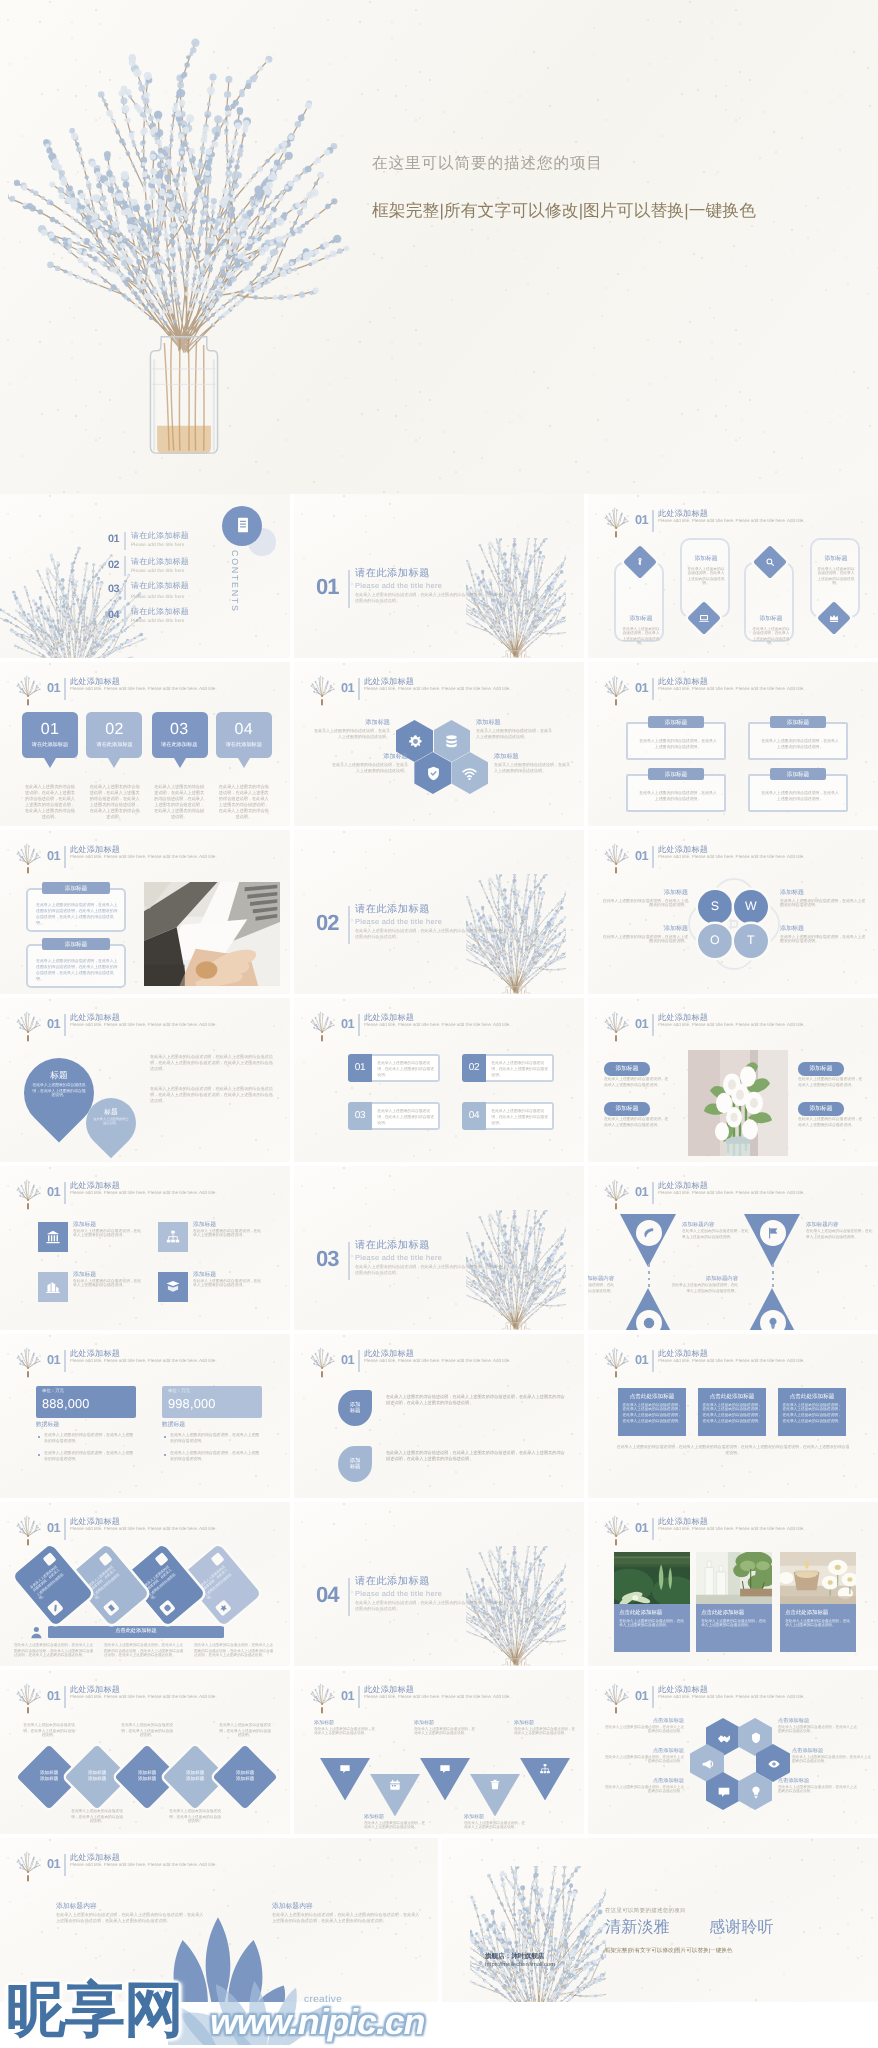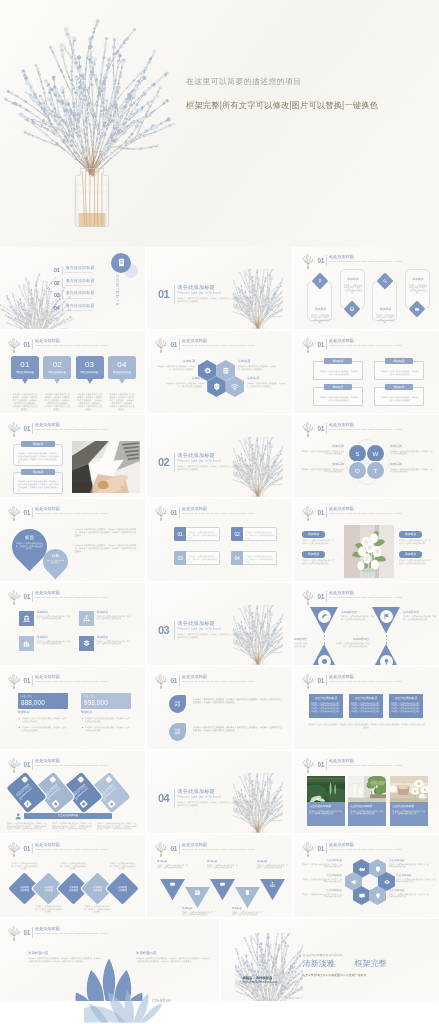--- a/index.html
+++ b/index.html
@@ -3478,21 +3478,21 @@
           <svg class="sp">
             <rect width="100%" height="100%" fill="url(#spk)"></rect>
           </svg>
           <svg class="abs" style="left:14px;top:14px;width:68px;height:87px" viewBox="30 24 110 142">
             <use href="#plg"></use>
           </svg>
           <div class="thx">
             <div class="thsub">在这里可以简要的描述您的项目</div>
             <div class="throw">
               <div class="thcn1">清新淡雅</div>
-              <div class="thcn">框架完整</div>
+              <div class="thcn">感谢聆听</div>
             </div>
             <div class="thtag">框架完整|所有文字可以修改|图片可以替换|一键换色</div>
           </div>
           <div class="thstore">
             <div class="thst">旗舰店：沐叶旗舰店</div>
             <div class="thurl">https://mellechen.tmall.com</div>
           </div>
         </div>
 </div>
     </div>
@@ -3502,15 +3502,17 @@
           <path d="M44 40C36 26 30 12 30 2c10 4 22 18 28 38z"></path>
           <path d="M52 40C50 24 50 10 54 0c6 8 10 24 8 40z"></path>
           <path d="M62 40c4-16 10-30 18-36 2 10-2 26-10 36z"></path>
           <path d="M70 40c8-12 18-22 28-24-2 8-12 18-22 24z"></path>
           <path d="M22 40C14 32 8 24 6 16c8 2 18 12 24 24z"></path>
         </g>
         <g fill="#7da5cd" opacity=".45">
           <path d="M0 22c18-6 38 0 52 18H0z"></path>
         </g>
       </svg>
+      <div class="wmlogo">昵享网</div>
+      <div class="wmurl">www.nipic.cn</div>
       <div class="wmcre">creative</div>
     </div>
   </div>
 
 </body></html>

